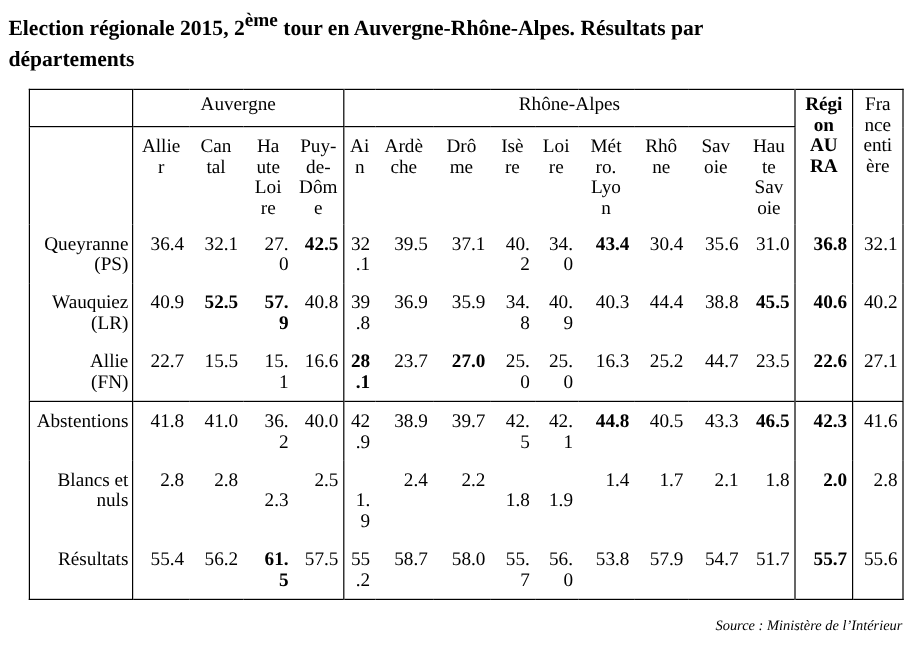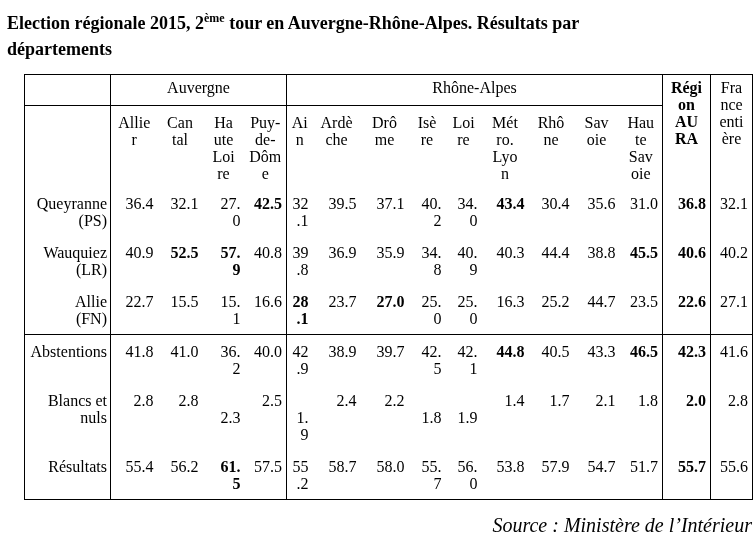--- a/index.html
+++ b/index.html
@@ -16,21 +16,21 @@
     overflow: hidden;
   }
   .doc-title {
     font-weight: bold;
     font-size: 18px;
     line-height: 26px;
     margin: 2px 0 12px 0;
     max-width: 700px;
   }
   .doc-title sup {
-    font-size: 12px;
+    font-size: 16px;
     line-height: 0;
   }
   table.results {
     margin-left: 17px;
     border-collapse: collapse;
     table-layout: fixed;
     border: 1px solid #000;
     padding-left: 16px;
   }
   table.results td, table.results th {
@@ -57,21 +57,21 @@
   .bold  { font-weight: bold !important; }
   .bl    { border-left: 1px solid #000; }
   .bb    { border-bottom: 1px solid #000; }
   tr.sep td { border-top: 1px solid #000; }
   .source {
     margin-left: 17px;
     width: 728px;
     margin-top: 14px;
     text-align: right;
     font-style: italic;
-    font-size: 20px;
+    font-size: 12px;
   }
 </style>
 </head>
 <body>
 
 <div class="doc-title">
   <span>Election régionale 2015, 2</span><sup>ème</sup><span> tour en Auvergne-Rhône-Alpes. Résultats par</span><br>
   <span>départements</span>
 </div>
 

